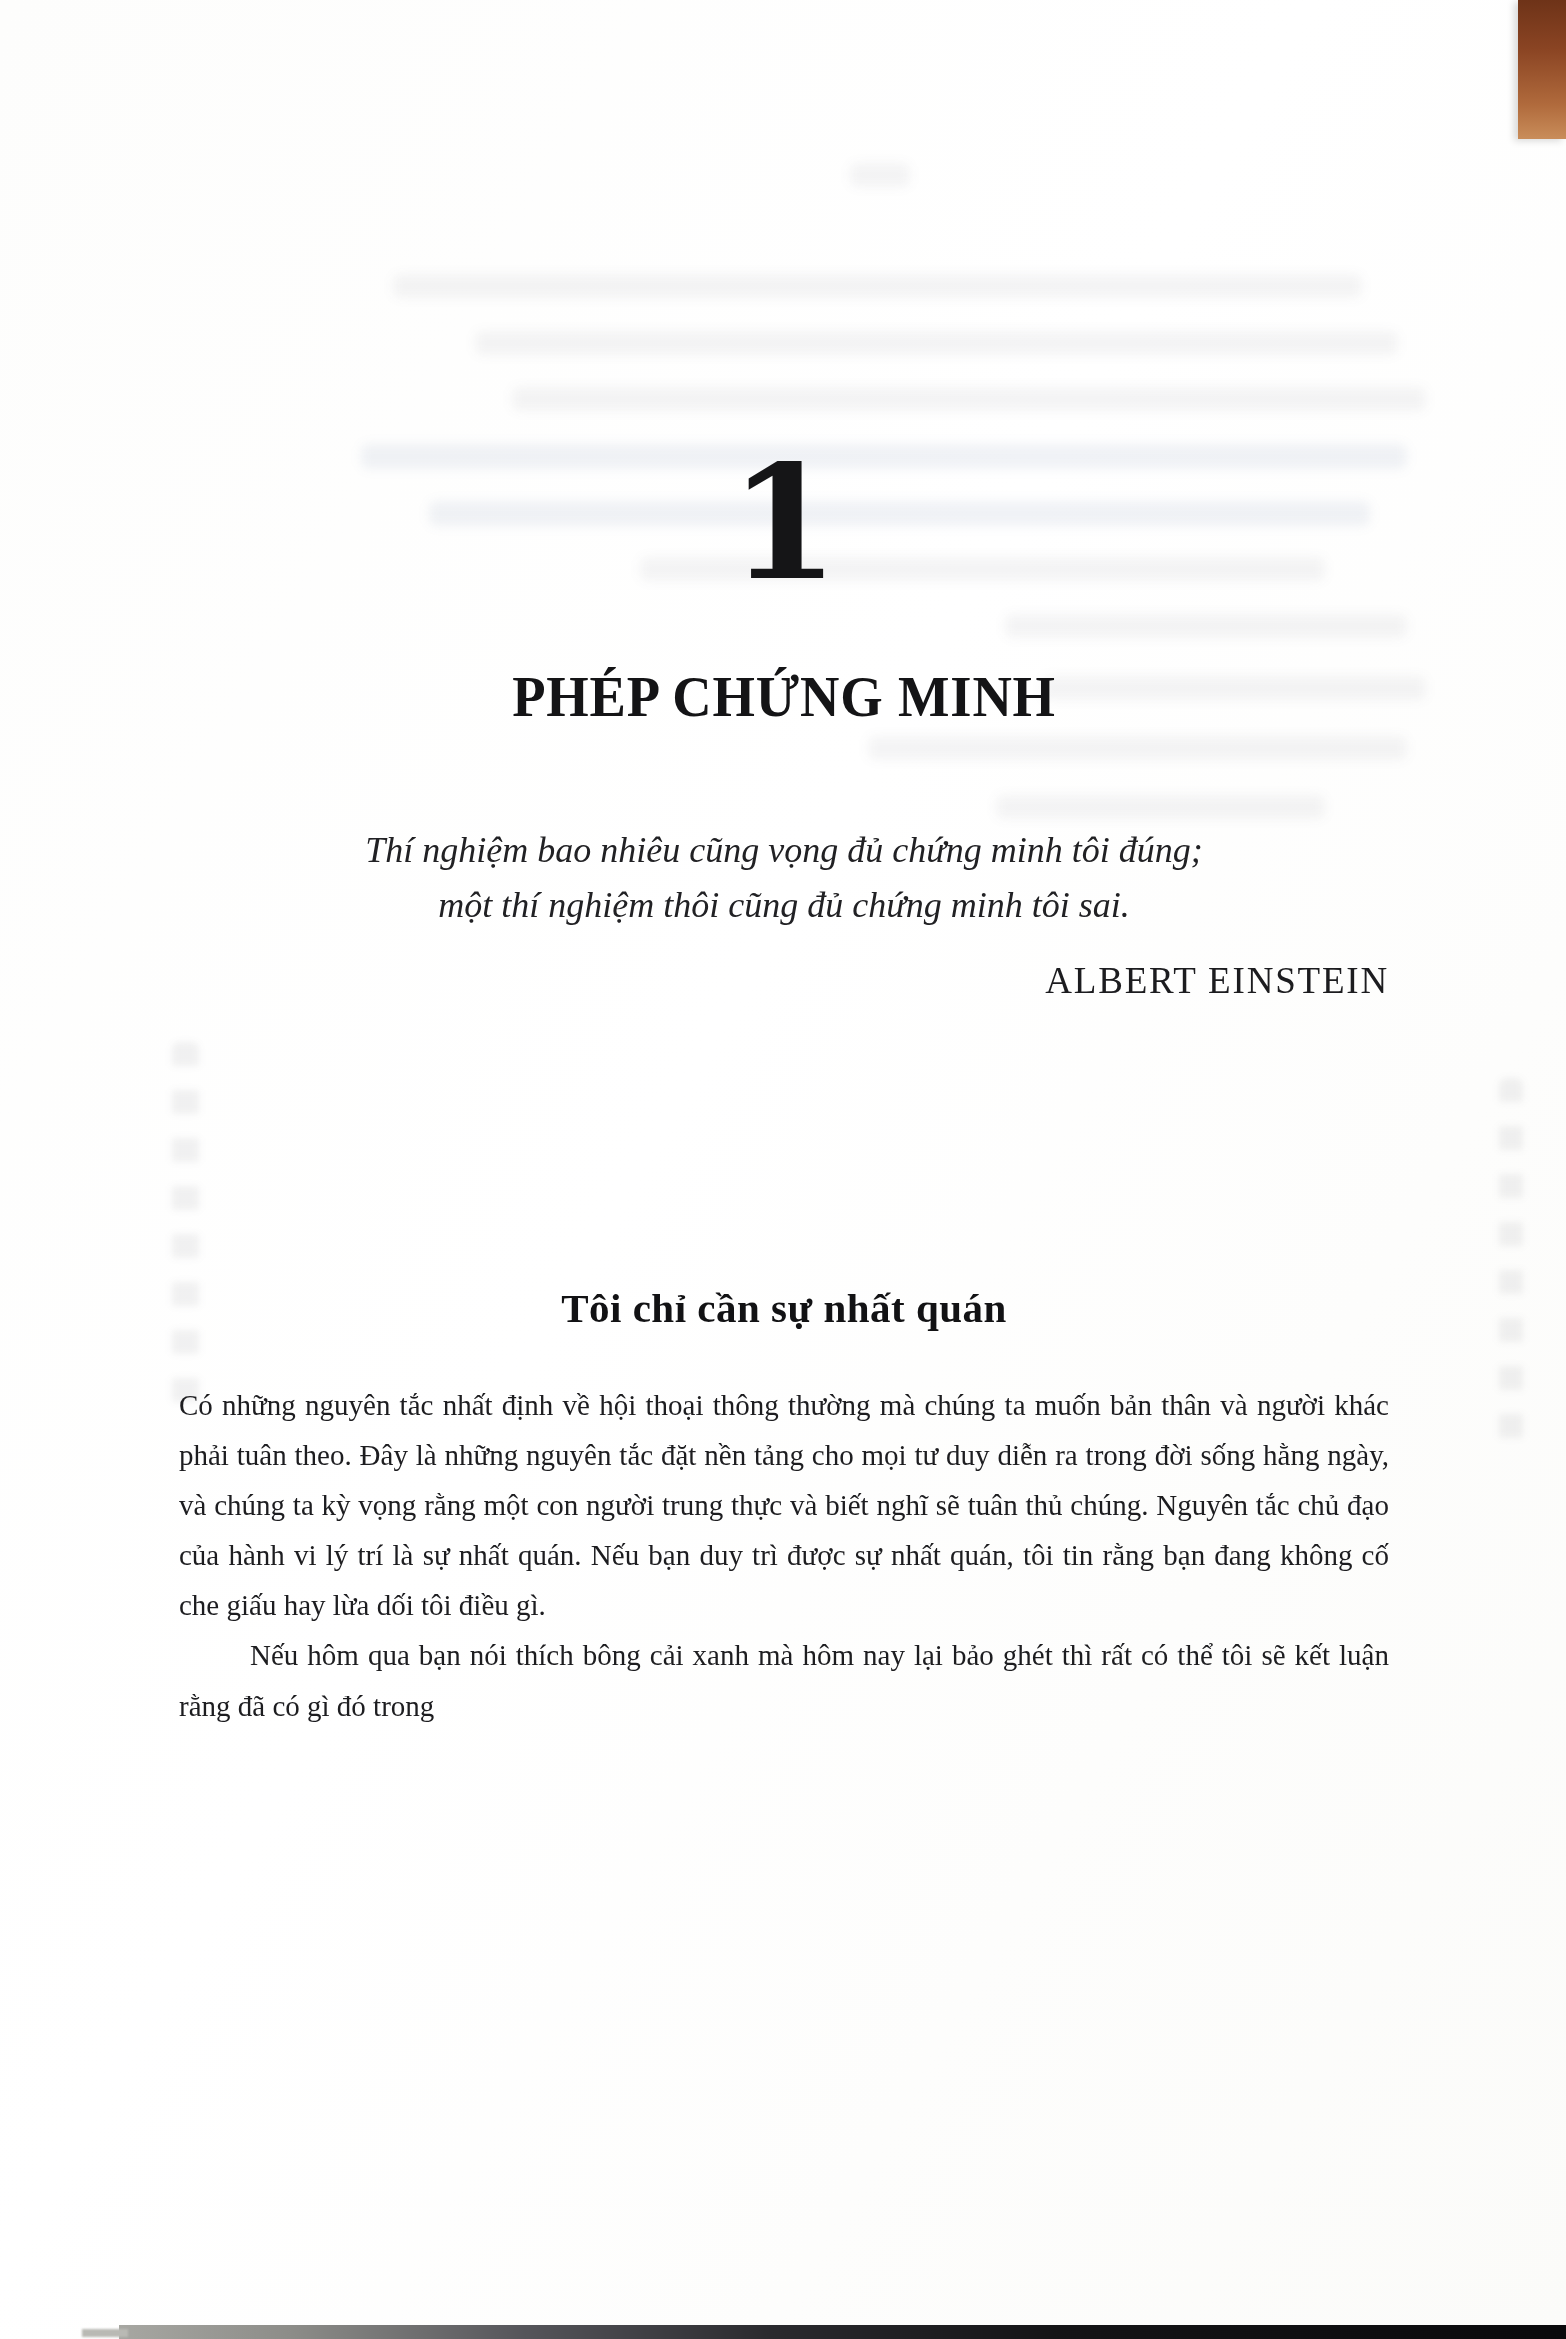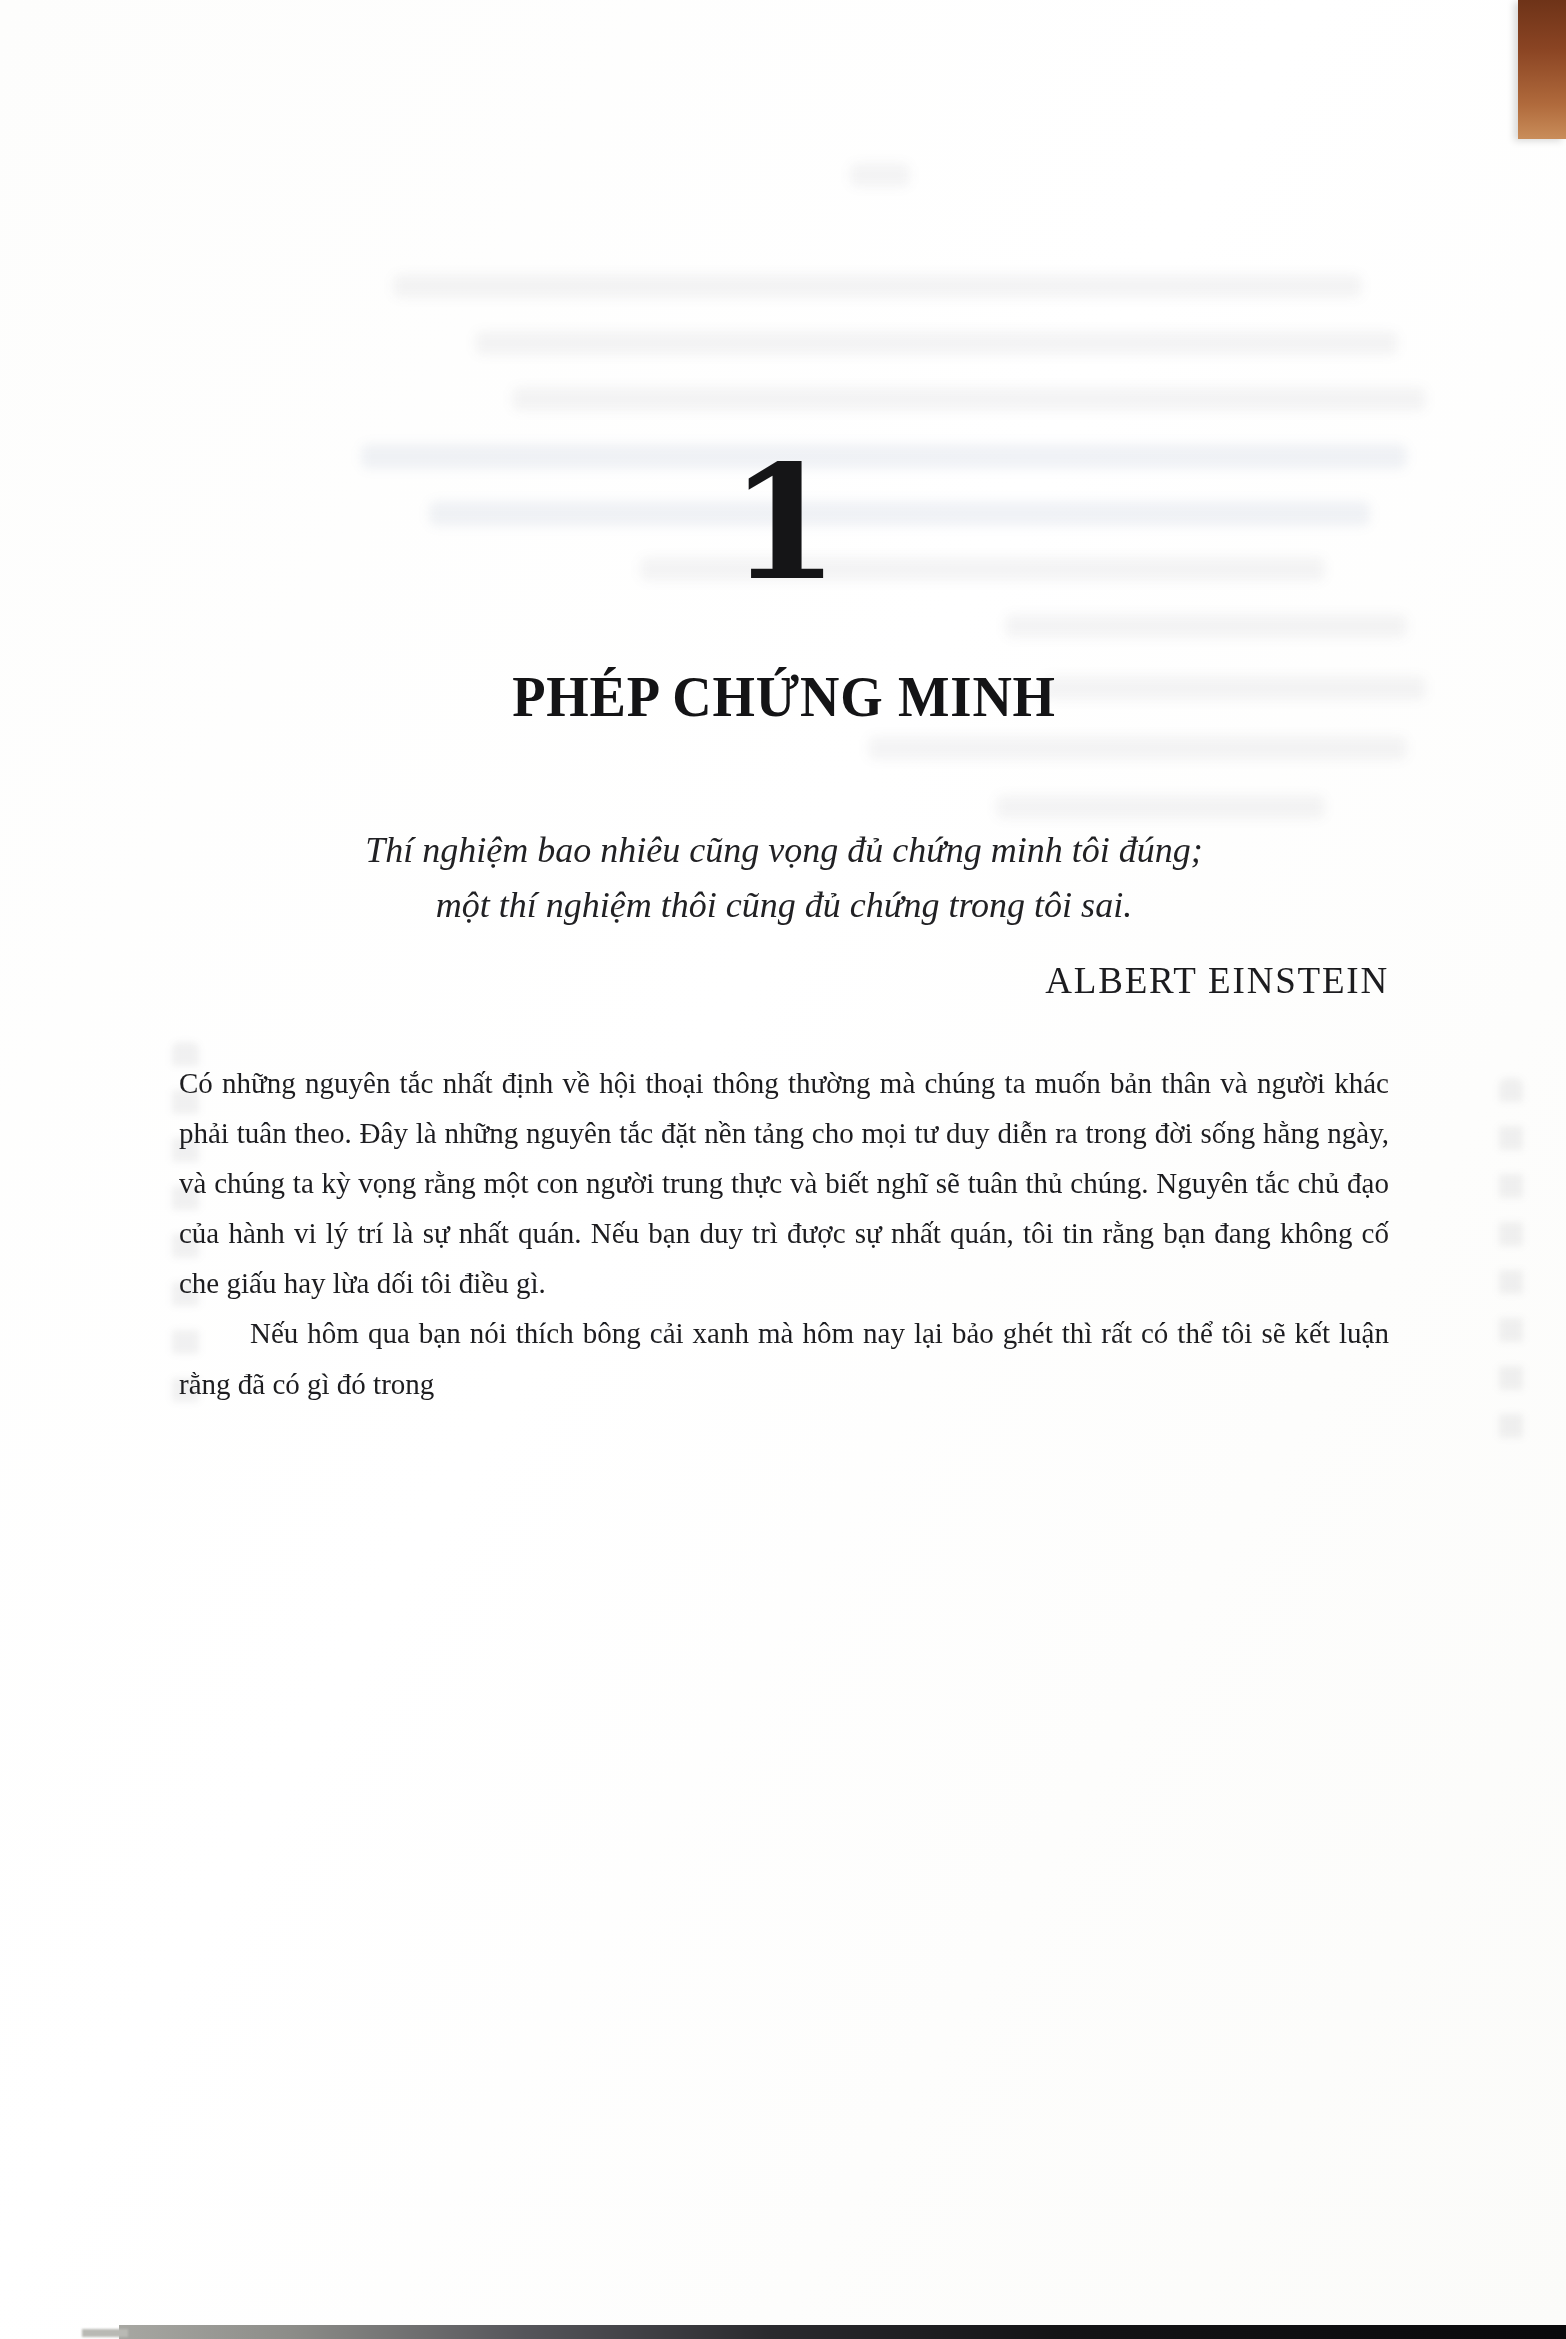--- a/index.html
+++ b/index.html
@@ -160,24 +160,25 @@
   <div class="bottom-strip-notch"></div>
 
   <div class="content">
 
     <div class="chapter-number">1</div>
 
     <h1 class="chapter-title">PHÉP CHỨNG MINH</h1>
 
     <div class="epigraph">
       <div>Thí nghiệm bao nhiêu cũng vọng đủ chứng minh tôi đúng;</div>
-      <div>một thí nghiệm thôi cũng đủ chứng trong tôi sai.</div>
+      <div>một thí nghiệm thôi cũng đủ chứng minh tôi sai.</div>
       <div class="epigraph-attribution">ALBERT EINSTEIN</div>
     </div>
 
+    <h2 class="section-heading">Tôi chỉ cần sự nhất quán</h2>
 
     <div class="body-text">
       <p>Có những nguyên tắc nhất định về hội thoại thông thường mà chúng ta muốn bản thân và người khác phải tuân theo. Đây là những nguyên tắc đặt nền tảng cho mọi tư duy diễn ra trong đời sống hằng ngày, và chúng ta kỳ vọng rằng một con người trung thực và biết nghĩ sẽ tuân thủ chúng. Nguyên tắc chủ đạo của hành vi lý trí là sự nhất quán. Nếu bạn duy trì được sự nhất quán, tôi tin rằng bạn đang không cố che giấu hay lừa dối tôi điều gì.</p>
       <p>Nếu hôm qua bạn nói thích bông cải xanh mà hôm nay lại bảo ghét thì rất có thể tôi sẽ kết luận rằng đã có gì đó trong</p>
     </div>
 
   </div>
 </div>
 
 

